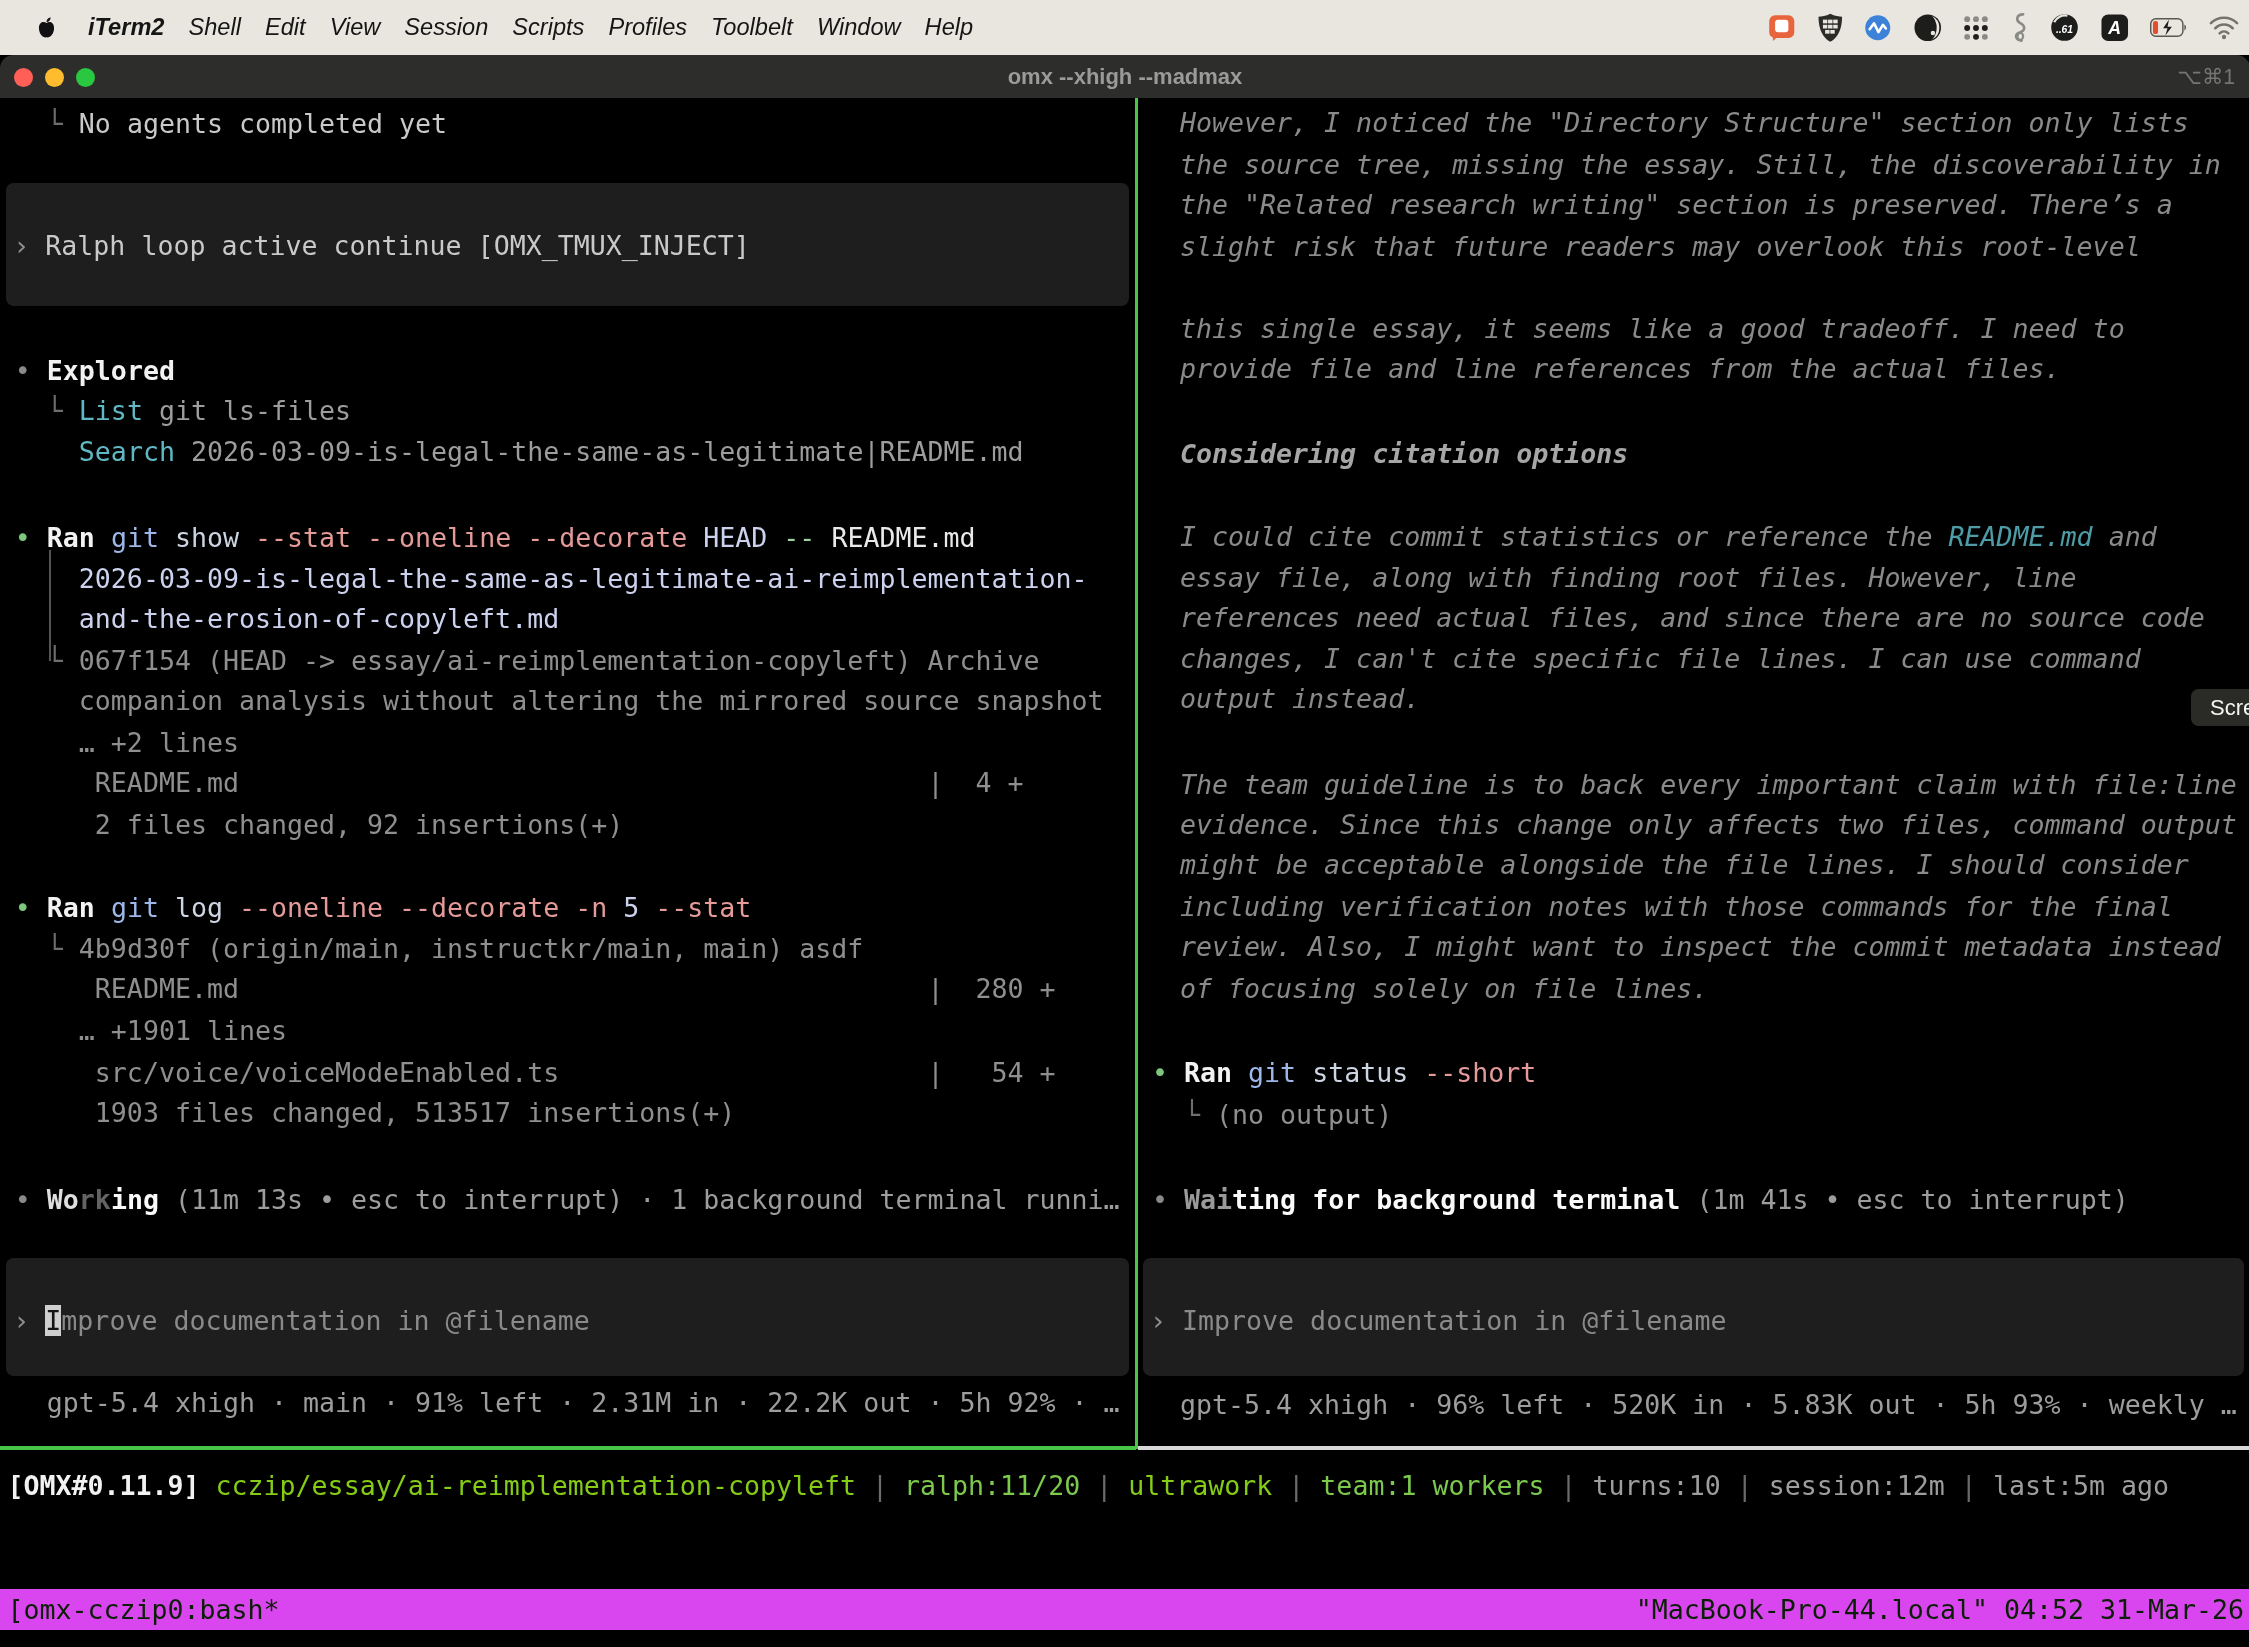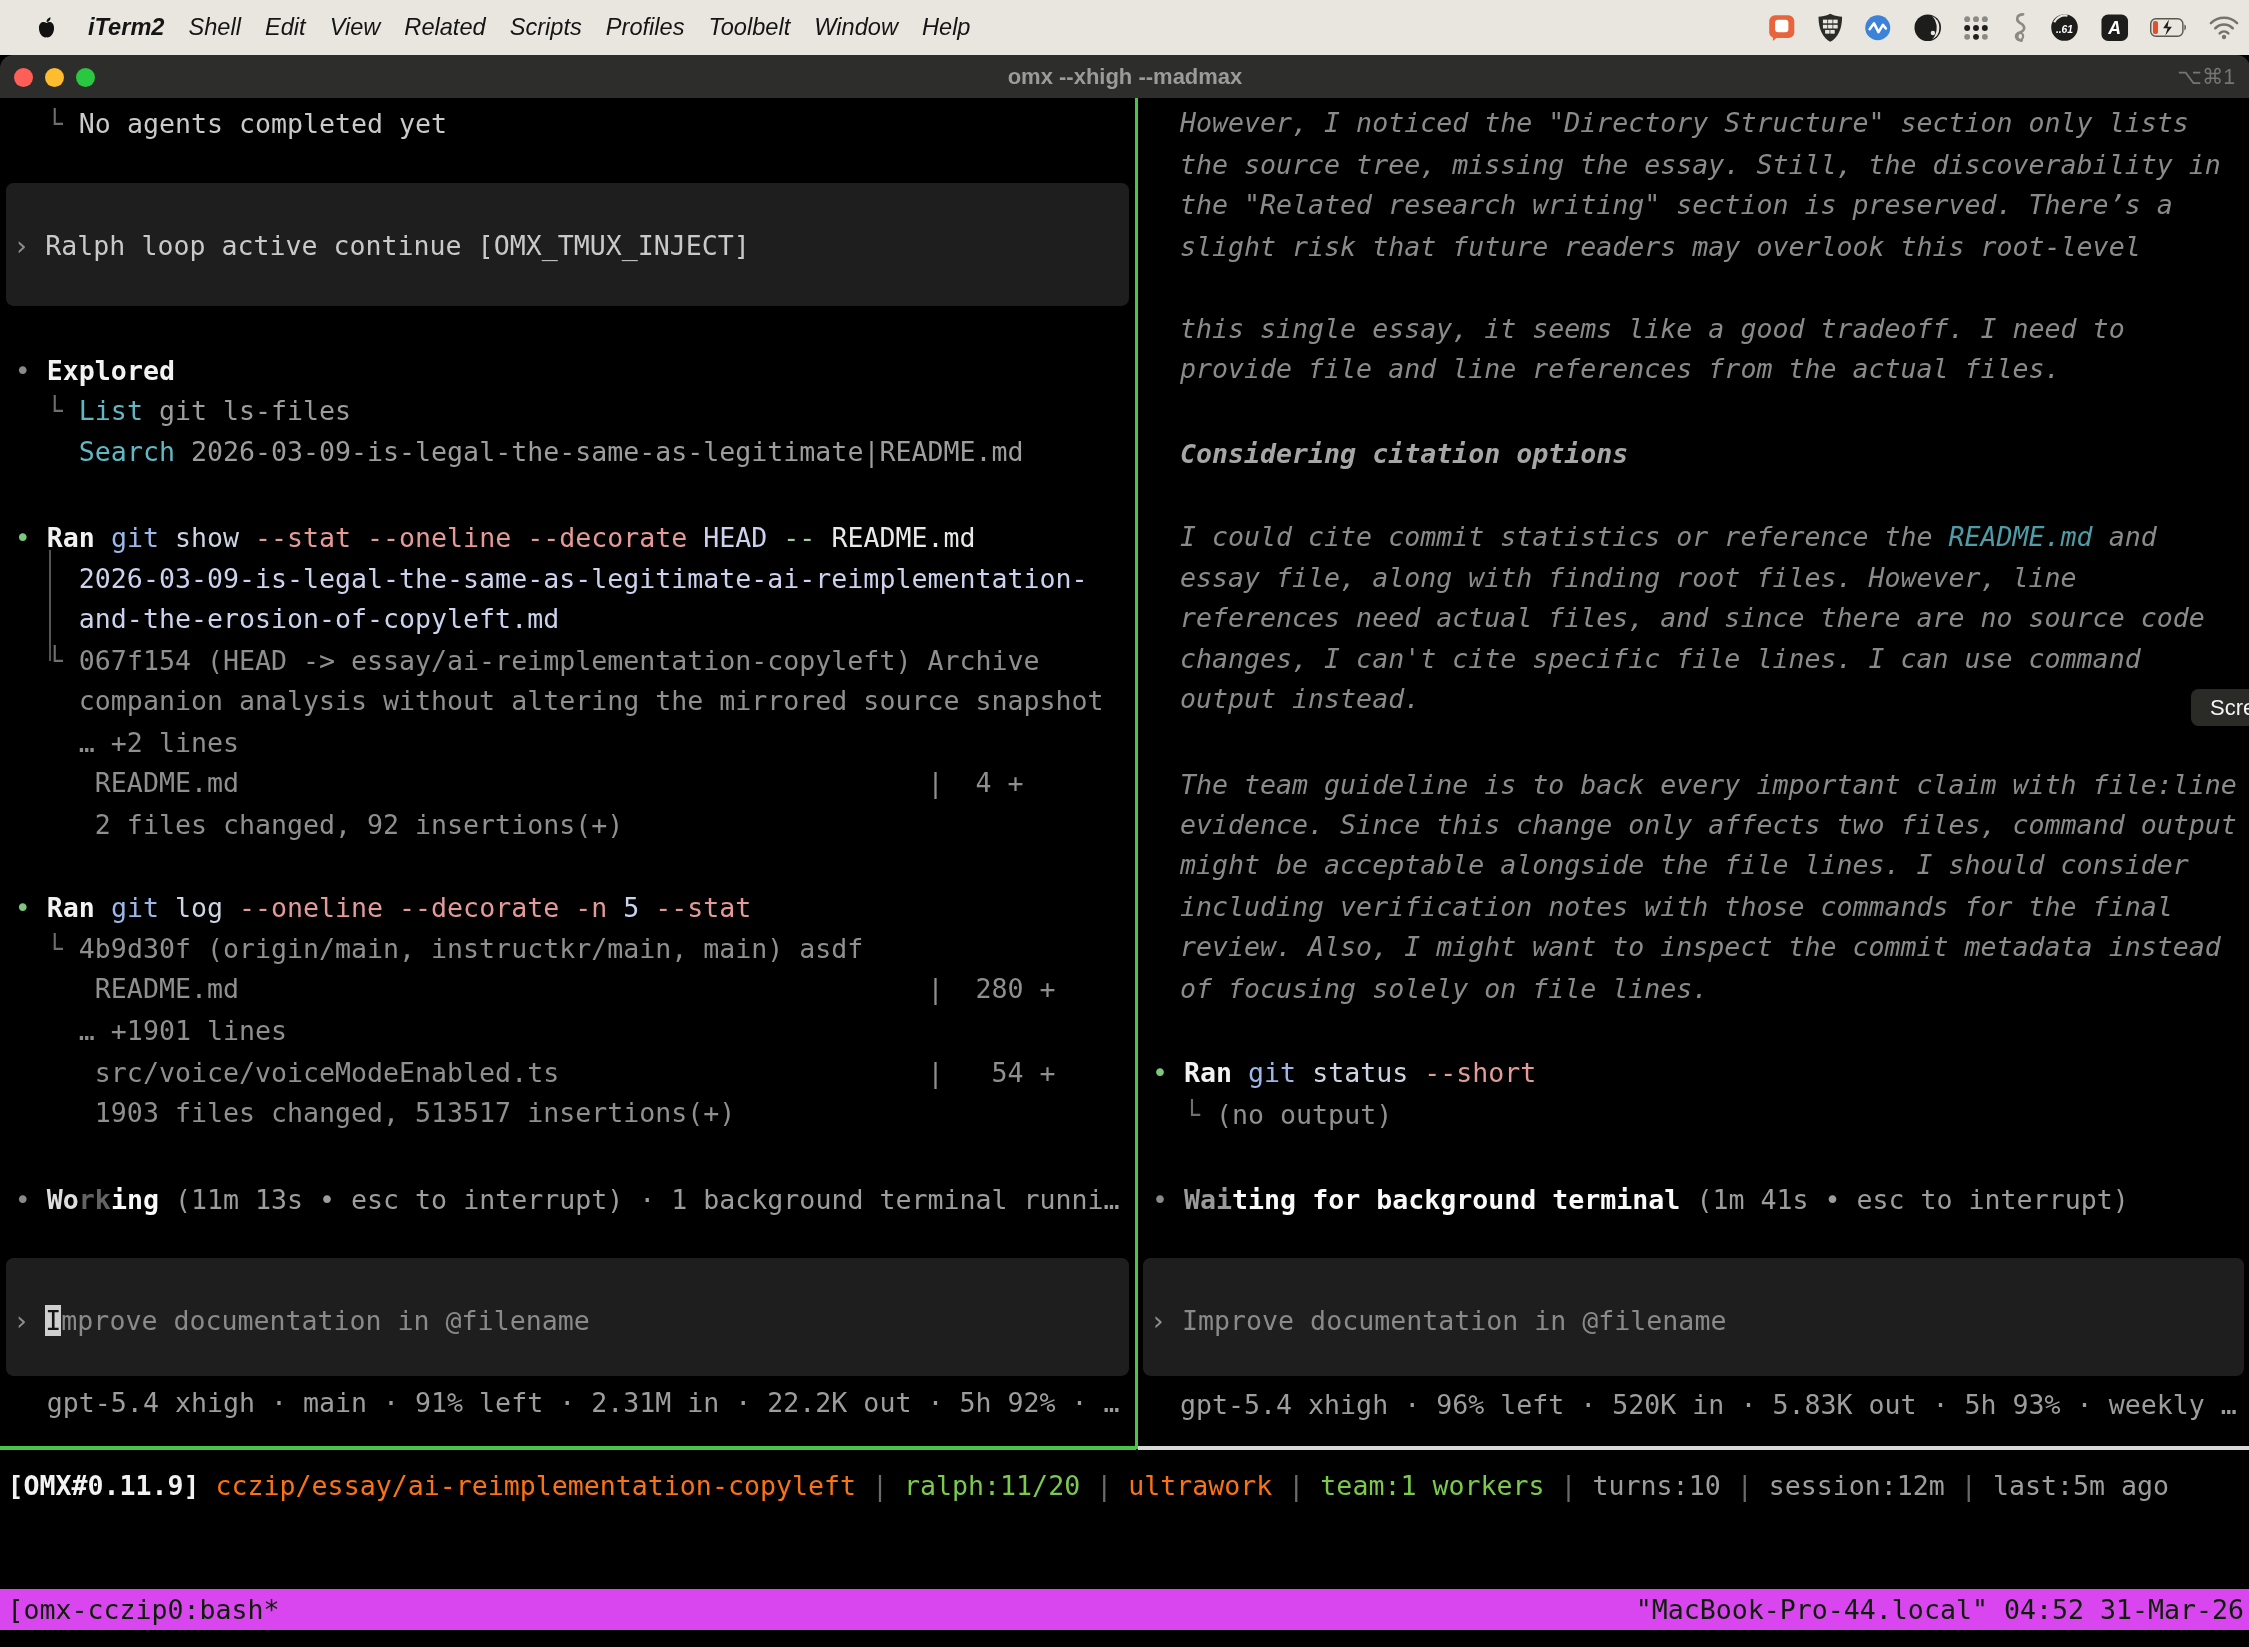--- a/index.html
+++ b/index.html
@@ -35,21 +35,21 @@
   
   .c-tree{color:#6e6e6e}.c-lt{color:#c9c9c9}.c-w{color:#f2f2f2;font-weight:bold}
   .c-wt{color:#e9e9e9}.c-bul{color:#8a8a8a}.c-gbul{color:#7dc87d}
   .c-blu{color:#9db7e8}.c-cmd{color:#cdd5e3}.c-flag{color:#e59a9a}
   .c-arg{color:#ccd2ee}.c-grn{color:#9fd0a4}.c-cy{color:#5fb8c4}
   .c-gry{color:#9d9d9d}.c-dim{color:#8f8f8f}
   .c-sh1{color:#dedede;font-weight:bold}.c-sh2{color:#636363;font-weight:bold}
   .c-sh2b{color:#9a9a9a;font-weight:bold}.c-sh3{color:#fafafa;font-weight:bold}
   .c-cur{background:#cfcfcf;color:#141414}.c-ph{color:#8a8a8a}
   .c-itx{color:#8a8a8a;font-style:italic}.c-teal{color:#4d9ca6;font-style:italic}
-  .c-scy{color:#f97316}.c-sgrn{color:#7cc94e}.c-sep{color:#6b6b6b}
+  .c-scy{color:#84cc16}.c-sgrn{color:#7cc94e}.c-sep{color:#6b6b6b}
   
   #vdivider{position:absolute;left:1135px;top:0px;width:3px;height:1351px;background:#49c549;}
   #hdiv-left{position:absolute;left:0;top:1348px;width:1136px;height:3.7px;background:#49c549;}
   #hdiv-right{position:absolute;left:1138px;top:1348px;width:1112px;height:3.7px;background:#d8d8d6;}
   #treeguide{position:absolute;left:49px;top:452px;width:1.5px;height:111px;background:#555;}
   
   #tmuxbar{position:absolute;left:0;top:1491px;width:2250px;height:41px;background:#d946ef;
            font:26.6px/41px "DejaVu Sans Mono",monospace;color:#0b1f06;}
   #tmux-left{position:absolute;left:7.4px;top:0;}
   #tmux-right{position:absolute;right:5.9px;top:0;}
@@ -66,21 +66,21 @@
   <div id="menubar">
     <span class="apple">
       <svg width="19" height="22" viewBox="0 0 24 28">
           <path fill="#111" d="M12 6.5 C12 2.5 15 0.5 17.2 0.5 C17.2 4.2 14.2 6.4 12 6.5 Z M12 7.6 C8.4 4.8 2.4 6.4 2.4 13.9 C2.4 21.4 7.4 26.9 12 25.9 C16.6 26.9 21.6 21.4 21.6 13.9 C21.6 6.4 15.6 4.8 12 7.6 Z"></path>
         </svg>
     </span>
     <span class="mitem first">iTerm2</span>
     <span class="mitem">Shell</span>
     <span class="mitem">Edit</span>
     <span class="mitem">View</span>
-    <span class="mitem">Related</span>
+    <span class="mitem">Session</span>
     <span class="mitem">Scripts</span>
     <span class="mitem">Profiles</span>
     <span class="mitem">Toolbelt</span>
     <span class="mitem">Window</span>
     <span class="mitem">Help</span>
 
     <div id="mb-icons">
       <span class="ic">
         <svg width="29.5" height="29.5" viewBox="0 0 40 40">
             <rect x="3" y="3" width="34" height="31" rx="8" fill="#e8643c"></rect>

